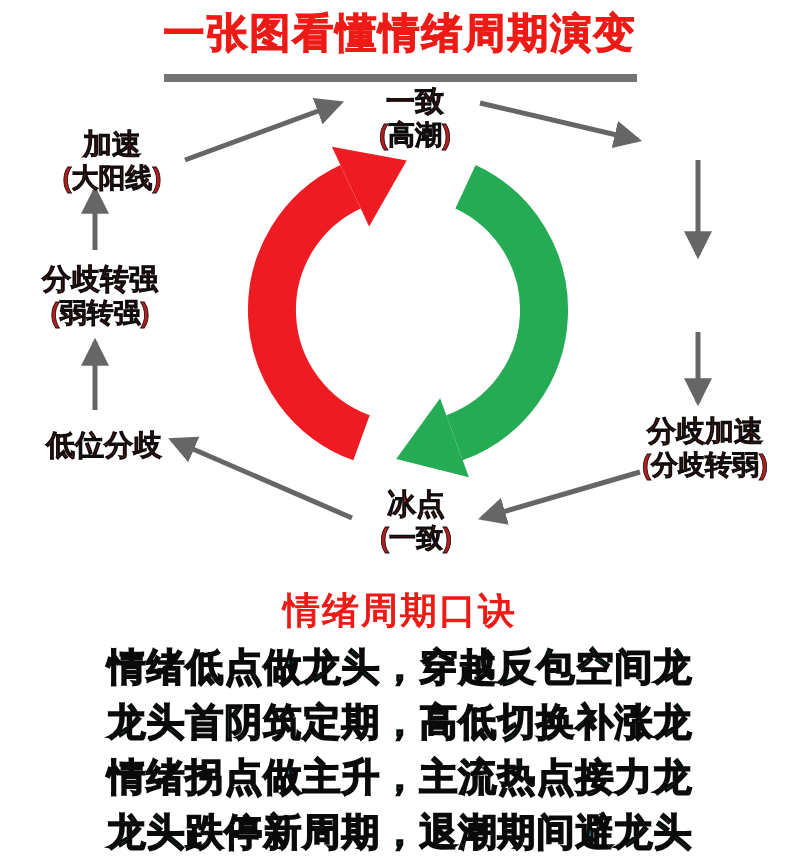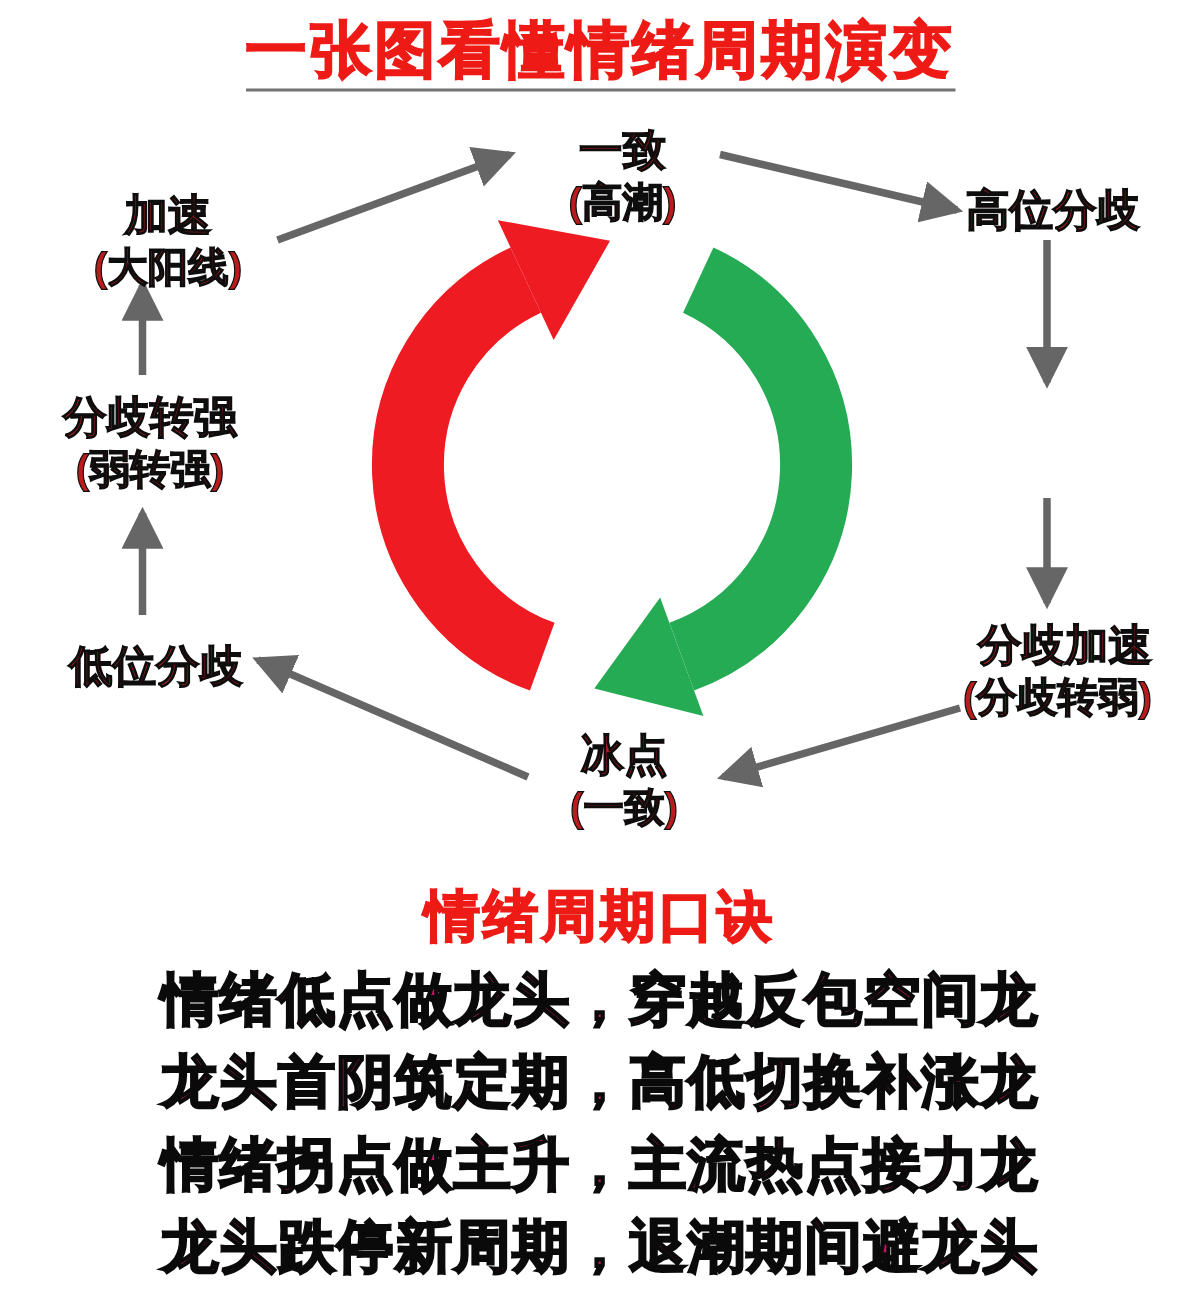--- a/index.html
+++ b/index.html
@@ -4,48 +4,48 @@
 <style>
   html,body{margin:0;padding:0;background:#ffffff;}
   #stage{
     position:relative;width:800px;height:862px;overflow:hidden;background:#ffffff;
     font-family:"Liberation Sans","DejaVu Sans",sans-serif;
   }
   
   .title-wrap{position:absolute;top:10px;left:0;width:800px;text-align:center;}
   .title{
     display:inline-block;color:#ed1a15;font-size:41px;font-weight:bold;
-    letter-spacing:2px;line-height:1.15;padding-bottom:2px;
-    border-bottom:2px solid #737373;-webkit-text-stroke:1.2px #ed1a15;white-space:nowrap;
+    letter-spacing:2px;line-height:1.15;padding-bottom:17px;
+    border-bottom:8px solid #737373;-webkit-text-stroke:1.2px #ed1a15;white-space:nowrap;
   }
   
   #diagram{position:absolute;top:0;left:0;}
   .node{
     position:absolute;transform:translateX(-50%);text-align:center;white-space:nowrap;
     color:#b91c1c;font-weight:bold;line-height:1.22;-webkit-text-stroke:0.8px #0d0d0d;
   }
   .node .lbl{font-size:29px;}
   .node .sub{font-size:27px;}
   .n0{left:415px;top:84px;}
   .n1{left:702px;top:124px;}
   .n2{left:706px;top:262px;}
-  .n3{left:705px;top:414px;text-align:right;}
+  .n3{left:705px;top:414px;}
   .n4{left:416px;top:487px;}
   .n5{left:104px;top:428px;}
   .n6{left:100px;top:262px;}
   .n7{left:112px;top:127px;}
   
   .mn-head{
     position:absolute;top:586px;left:0;width:800px;text-align:center;
-    color:#ed1a15;font-size:37px;font-weight:bold;letter-spacing:2px;
+    color:#ed1a15;font-size:37px;font-weight:normal;letter-spacing:2px;
     -webkit-text-stroke:1.2px #ed1a15;
   }
   .mn-lines{position:absolute;top:640px;left:0;width:800px;text-align:center;}
   .mn-line{
-    height:55px;line-height:55px;font-size:38px;font-weight:bold;color:#be185d;
+    height:55px;line-height:55px;font-size:38px;font-weight:bold;color:#0f766e;
     letter-spacing:1px;-webkit-text-stroke:1.6px #0a0a0a;white-space:nowrap;
   }
 </style>
 </head>
 <body>
 
 <div id="stage">
 
   <div class="title-wrap">
     <span class="title">一张图看懂情绪周期演变</span>
@@ -71,24 +71,20 @@
     <line x1="640" y1="472" x2="482" y2="518" stroke="#666666" stroke-width="5" marker-end="url(#gah)"></line>
     <line x1="352" y1="518" x2="172" y2="440" stroke="#666666" stroke-width="5" marker-end="url(#gah)"></line>
     <line x1="95" y1="410" x2="95" y2="342" stroke="#666666" stroke-width="5" marker-end="url(#gah)"></line>
     <line x1="95" y1="250" x2="95" y2="190" stroke="#666666" stroke-width="5" marker-end="url(#gah)"></line>
   </svg>
 
   <div class="node n0">
     <div class="lbl">一致</div>
     <div class="sub">(高潮)</div>
   </div>
-  <div class="node n1">
-    <div class="lbl">高位分歧</div>
-    <div class="sub"></div>
-  </div>
   <div class="node n3">
     <div class="lbl">分歧加速</div>
     <div class="sub">(分歧转弱)</div>
   </div>
   <div class="node n4">
     <div class="lbl">冰点</div>
     <div class="sub">(一致)</div>
   </div>
   <div class="node n5">
     <div class="lbl">低位分歧</div>

